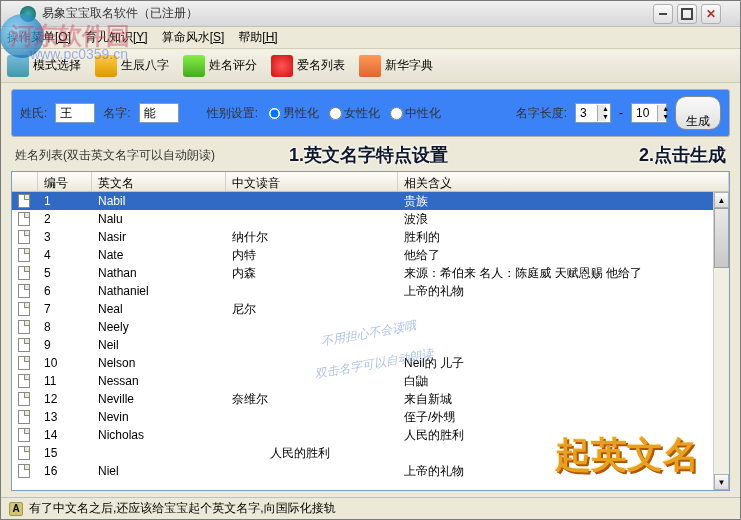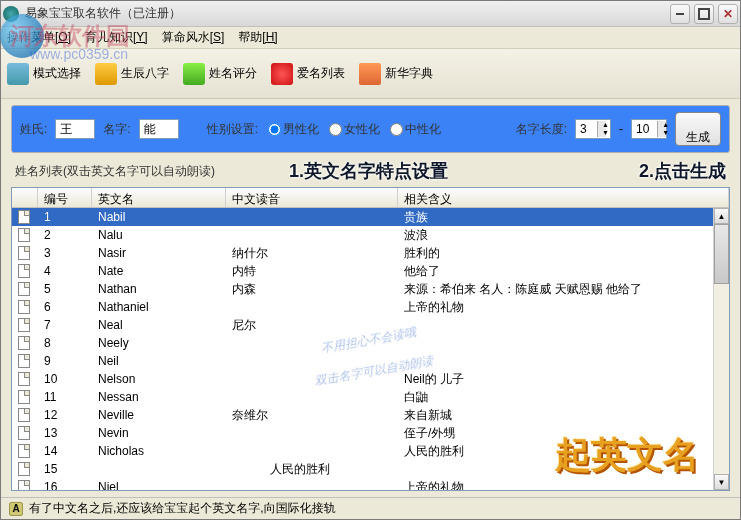--- a/index.html
+++ b/index.html
@@ -1,50 +1,50 @@
 <!DOCTYPE html>
 <html><head>
 <meta charset="utf-8">
 <style>
 * { margin: 0; padding: 0; box-sizing: border-box; font-family: "SimSun", "Microsoft YaHei", sans-serif; font-size: 12px; }
 body { background: #ffffff; width: 741px; height: 520px; overflow: hidden; position: relative; }
 
 .window { width: 741px; height: 520px; border: 1px solid #7a7a7a; background: #ece9d8; display: flex; flex-direction: column; }
 
-.titlebar { height: 26px; background: linear-gradient(to bottom, #f0f0f0 0%, #d8d8d8 100%); display: flex; align-items: center; padding: 0 2px; border-bottom: 1px solid #c0c0c0; }
+.titlebar { height: 26px; background: linear-gradient(to bottom, #f0f0f0 0%, #d8d8d8 100%); display: flex; align-items: center; padding: 0 19px; border-bottom: 1px solid #c0c0c0; }
 .titlebar .app-icon { width: 16px; height: 16px; margin-right: 6px; background: radial-gradient(circle, #4aa 0%, #277 70%); border-radius: 50%; }
 .titlebar .title { flex: 1; color: #333; }
 .titlebar .win-btn { width: 20px; height: 20px; margin-left: 4px; border-radius: 3px; display: flex; align-items: center; justify-content: center; cursor: pointer; background: linear-gradient(#fafafa,#e0e0e0); border: 1px solid #b0b0b0; }
 .win-btn.min::before { content:""; width:8px; height:2px; background:#444; }
 .win-btn.max::before { content:""; width:8px; height:8px; border:2px solid #444; }
 .win-btn.close::before { content:"✕"; color:#a33; font-weight:bold; }
 
 .menubar { height: 22px; background: #ece9d8; display: flex; align-items: center; padding: 0 6px; gap: 14px; border-bottom: 1px solid #d0cdb8; position: relative; }
 .menubar .menu-item { color: #000; cursor: pointer; }
 .menubar .underline { text-decoration: underline; }
 
-.toolbar { height: 50px; background: linear-gradient(to bottom, #f4f1e6 0%, #e6e2d2 100%); display: flex; align-items: center; padding: 0 6px; gap: 14px; border-bottom: 1px solid #cfcab2; }
+.toolbar { height: 34px; background: linear-gradient(to bottom, #f4f1e6 0%, #e6e2d2 100%); display: flex; align-items: center; padding: 0 6px; gap: 14px; border-bottom: 1px solid #cfcab2; }
 .toolbar .tbtn { display: flex; align-items: center; gap: 4px; cursor: pointer; }
 .toolbar .ticon { width: 22px; height: 22px; display: inline-block; }
 .ticon.mode { background: linear-gradient(#7bd,#49a); border-radius: 3px; }
 .ticon.bazi { background: linear-gradient(#fc4,#d90); border-radius: 3px; }
 .ticon.score { background: linear-gradient(#8e4,#4a2); border-radius: 3px; }
 .ticon.love { background: radial-gradient(#f55,#c11); border-radius: 3px; position: relative; }
 .ticon.dict { background: linear-gradient(#f95,#d63); border-radius: 2px; }
 
 .config-panel { margin: 6px 10px 0 10px; border: 1px solid #b0b0b0; background: #3b82f6; padding: 6px 8px; display: flex; align-items: center; gap: 8px; border-radius: 3px; }
 .config-panel label { color: #333; }
 .config-panel input[type="text"] { width: 40px; height: 20px; border: 1px solid #7f9db9; background: #fff; padding: 0 4px; }
 .config-panel .gender-group { display: flex; align-items: center; gap: 10px; margin-left: 20px; }
 .config-panel .spacer { flex: 1; }
 .config-panel .num-input { width: 36px; height: 20px; border: 1px solid #7f9db9; background: #fff; display: inline-flex; align-items: center; }
 .config-panel .num-input span { flex:1; padding:0 4px; }
 .config-panel .num-input .spinners { width:14px; display:flex; flex-direction:column; }
 .config-panel .num-input .sp { height:10px; background:#e8e8e8; border-left:1px solid #aaa; font-size:7px; text-align:center; line-height:8px; cursor:pointer; }
-.config-panel .gen-btn { height: 24px; padding: 16px 10px; border: 1px solid #888; background: linear-gradient(#fafafa,#e0e0e0); border-radius: 4px; cursor: pointer; }
+.config-panel .gen-btn { height: 24px; padding: 16px 10px; border: 1px solid #888; background: linear-gradient(#fafafa,#e0e0e0); border-radius: 11px; cursor: pointer; }
 
 .list-label-row { display:flex; align-items:center; padding: 6px 14px 2px 14px; gap: 44px; }
 .list-label { color: #333; }
 .annotation { color: #0f172a; font-weight: bold; text-shadow: 0 0 3px #fff, 0 0 3px #fff; }
 .ann1 { margin-left: 30px; font-size: 18px; }
 .ann2 { margin-left: auto; font-size: 18px; }
 
 .table-wrap { margin: 2px 10px 6px 10px; border: 1px solid #7f9db9; background: #fff; flex: 1; display: flex; flex-direction: column; position: relative; overflow: hidden; }
 .table-head { height: 20px; background: linear-gradient(#fdfdfd,#ece9d8); border-bottom: 1px solid #c0c0c0; display: flex; }
 .table-head .th { border-right: 1px solid #d0d0d0; padding: 3px 6px; color: #000; font-family: Liberation Mono, monospace; }

